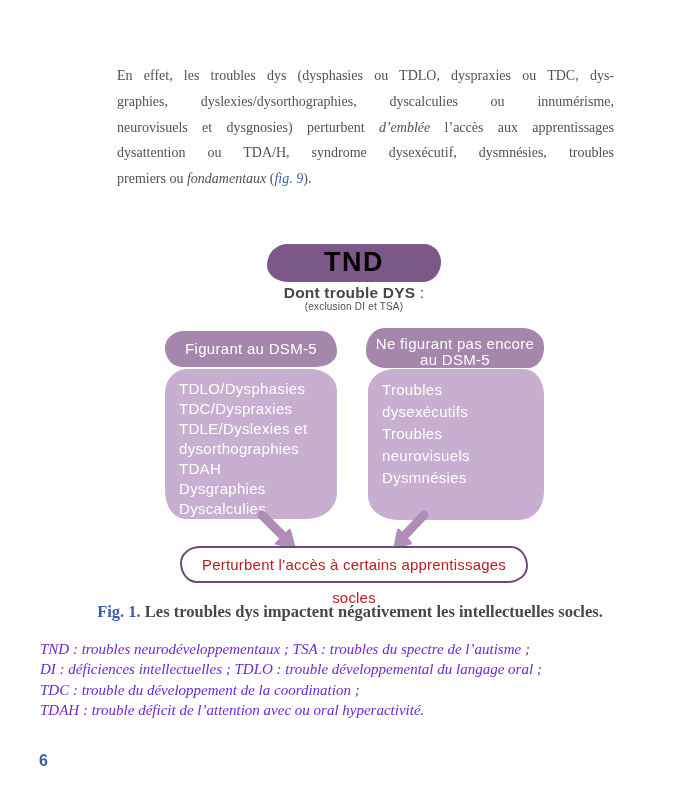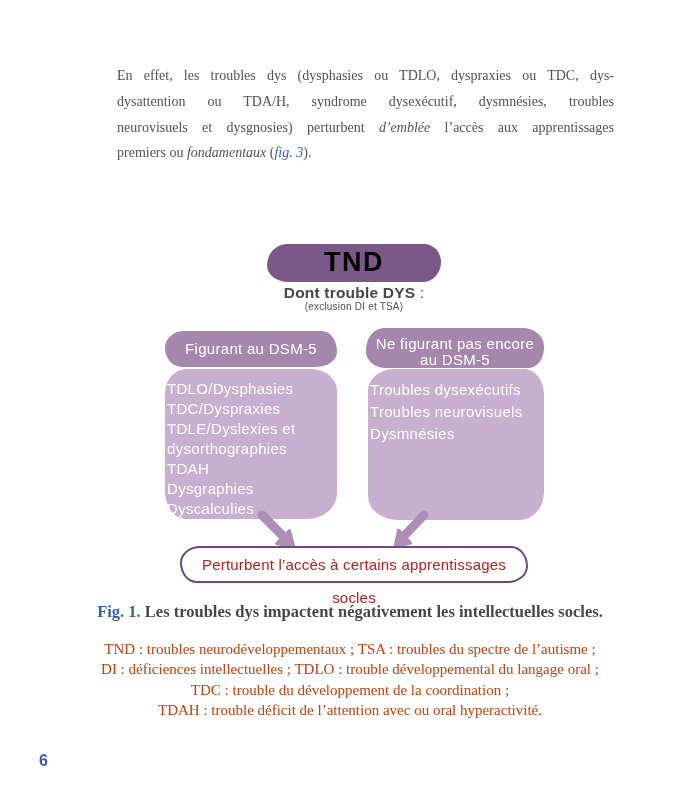--- a/index.html
+++ b/index.html
@@ -54,21 +54,21 @@
   }
   .hdr-right{
     left:366px;top:328px;width:178px;height:40px;line-height:16.5px;
     padding-top:8px;display:flex;align-items:center;justify-content:center;
     border-radius:18px 22px 16px 20px / 22px 18px 20px 16px;
     box-sizing:border-box;
   }
   .list{
     position:absolute;background:var(--c-purple-light);color:#ffffff;
     font-size:15px;letter-spacing:.3px;box-sizing:border-box;
-    padding:10px 12px 0 2px;
+    padding:10px 12px 0 14px;
   }
   .list-left{
     left:165px;top:369px;width:172px;height:150px;
     border-radius:22px 26px 30px 20px / 24px 22px 26px 28px;
   }
   .list-right{
     left:368px;top:369px;width:176px;height:151px;
     border-radius:26px 20px 24px 30px / 22px 26px 28px 24px;
   }
   .list-left .li{line-height:20px;}
@@ -81,40 +81,41 @@
     box-sizing:border-box;text-align:center;line-height:33px;
     font-size:15px;color:#b91c1c;letter-spacing:.2px;
   }
   
   .caption{
     position:absolute;left:0;top:602px;width:700px;text-align:center;
     font-size:16.5px;font-weight:bold;color:#474747;
   }
   .caption .fig{color:var(--c-blue);}
   .footnote{
-    position:absolute;left:40px;top:639px;width:620px;text-align:center;
-    font-size:15px;color:#c2410c;
+    position:absolute;left:40px;top:639px;width:620px;
+    font-size:15px;font-style:italic;color:#6d28d9;
   }
   .fnline{line-height:20.3px;}
   .pagenum{
     position:absolute;left:39px;top:752px;
     font-family:"Liberation Sans","DejaVu Sans",sans-serif;
     font-size:16px;font-weight:bold;color:var(--c-blue);
   }
 </style>
 </head>
 <body>
 
 <div class="page">
 
   <div class="paragraph">
       <div class="tline"><span>En effet, les troubles dys (dysphasies ou TDLO, dyspraxies ou TDC, dys-</span></div>
+      <div class="tline"><span>graphies, dyslexies/dysorthographies, dyscalculies ou innumérisme,</span></div>
+      <div class="tline"><span>neurovisuels et dysgnosies) perturbent </span><span class="it">d’emblée</span><span> l’accès aux apprentissages</span></div>
       <div class="tline"><span>dysattention ou TDA/H, syndrome dysexécutif, dysmnésies, troubles</span></div>
-      <div class="tline"><span>neurovisuels et dysgnosies) perturbent </span><span class="it">d’emblée</span><span> l’accès aux apprentissages</span></div>
-      <div class="tline last"><span>premiers ou </span><span class="it">fondamentaux</span><span> (</span><span class="it ref">fig. 3</span><span>).</span></div>
+      <div class="tline last"><span>premiers ou </span><span class="it">fondamentaux</span><span> (</span><span class="it ref">fig. 9</span><span>).</span></div>
     </div>
 
   <div class="diagram">
 
     <div class="tnd-box">TND</div>
 
     <div class="subtitle">
       <span class="b">Dont trouble DYS</span><span> :</span>
     </div>
     <div class="subnote">(exclusion DI et TSA)</div>

